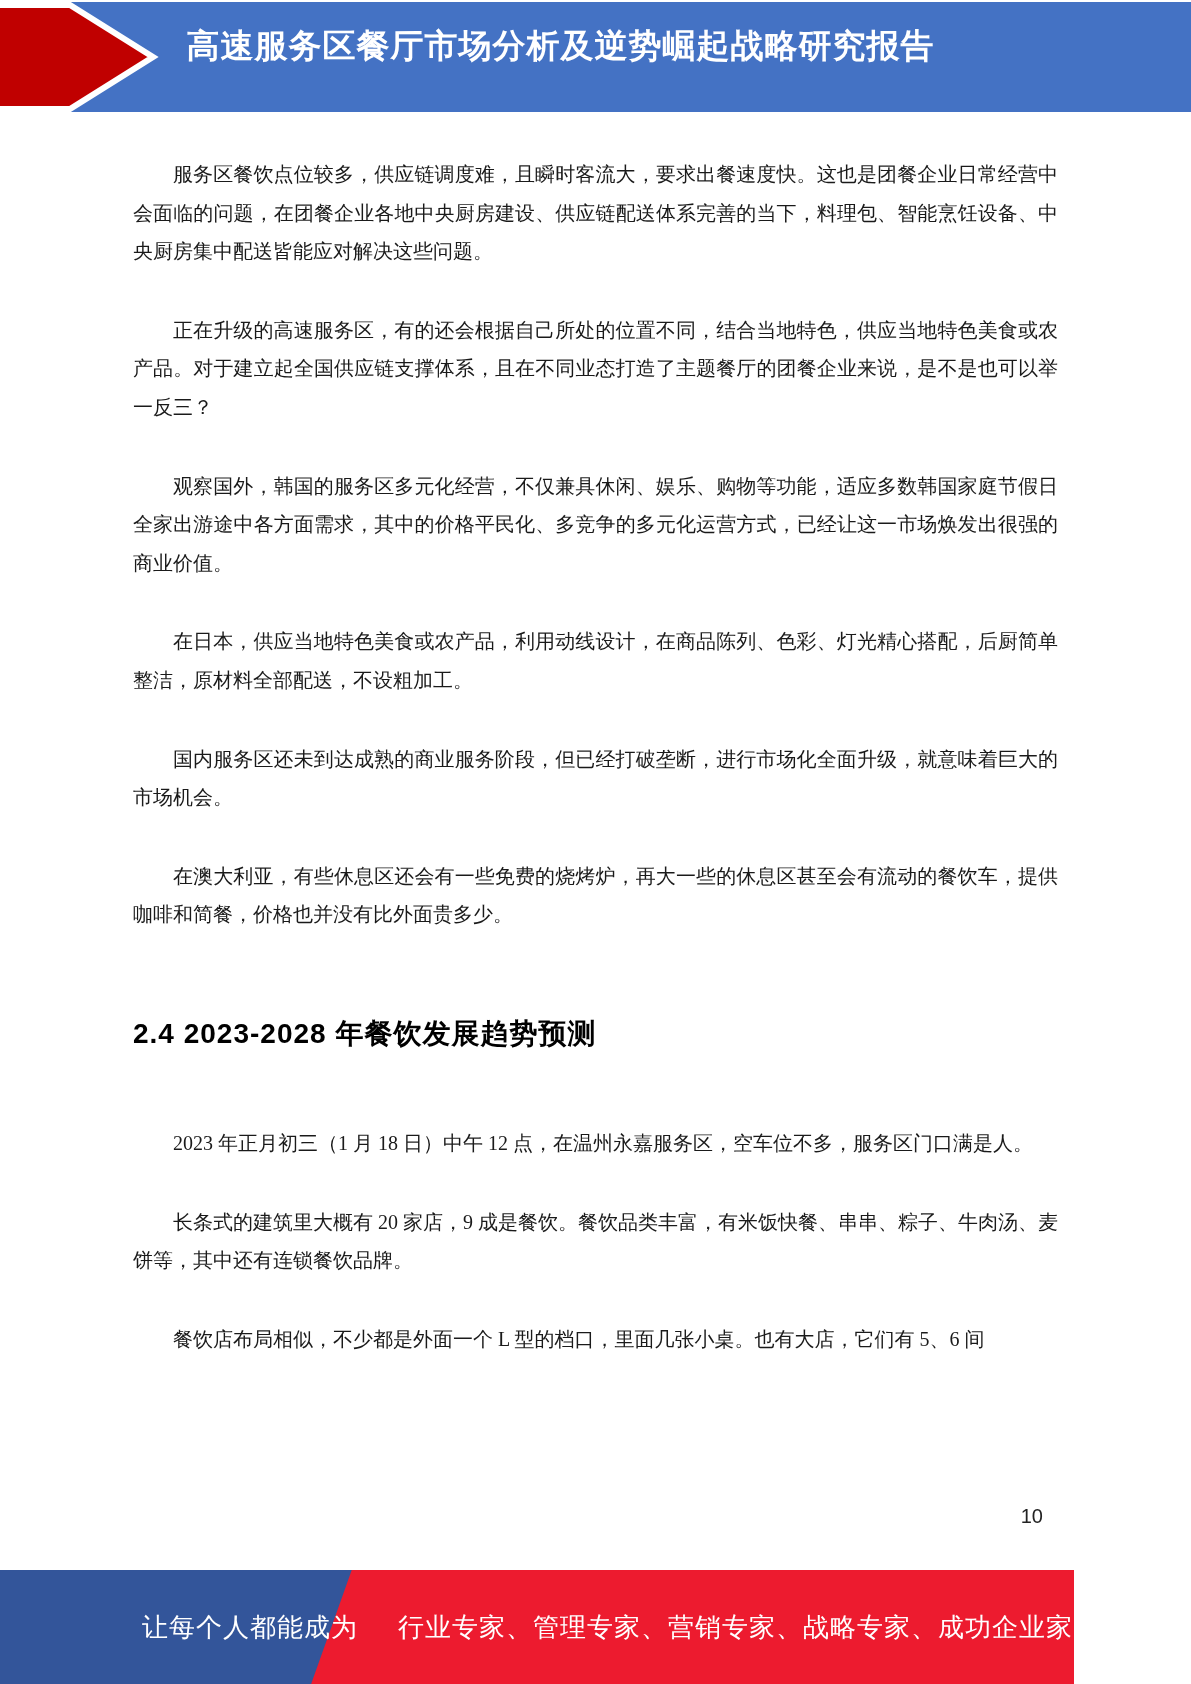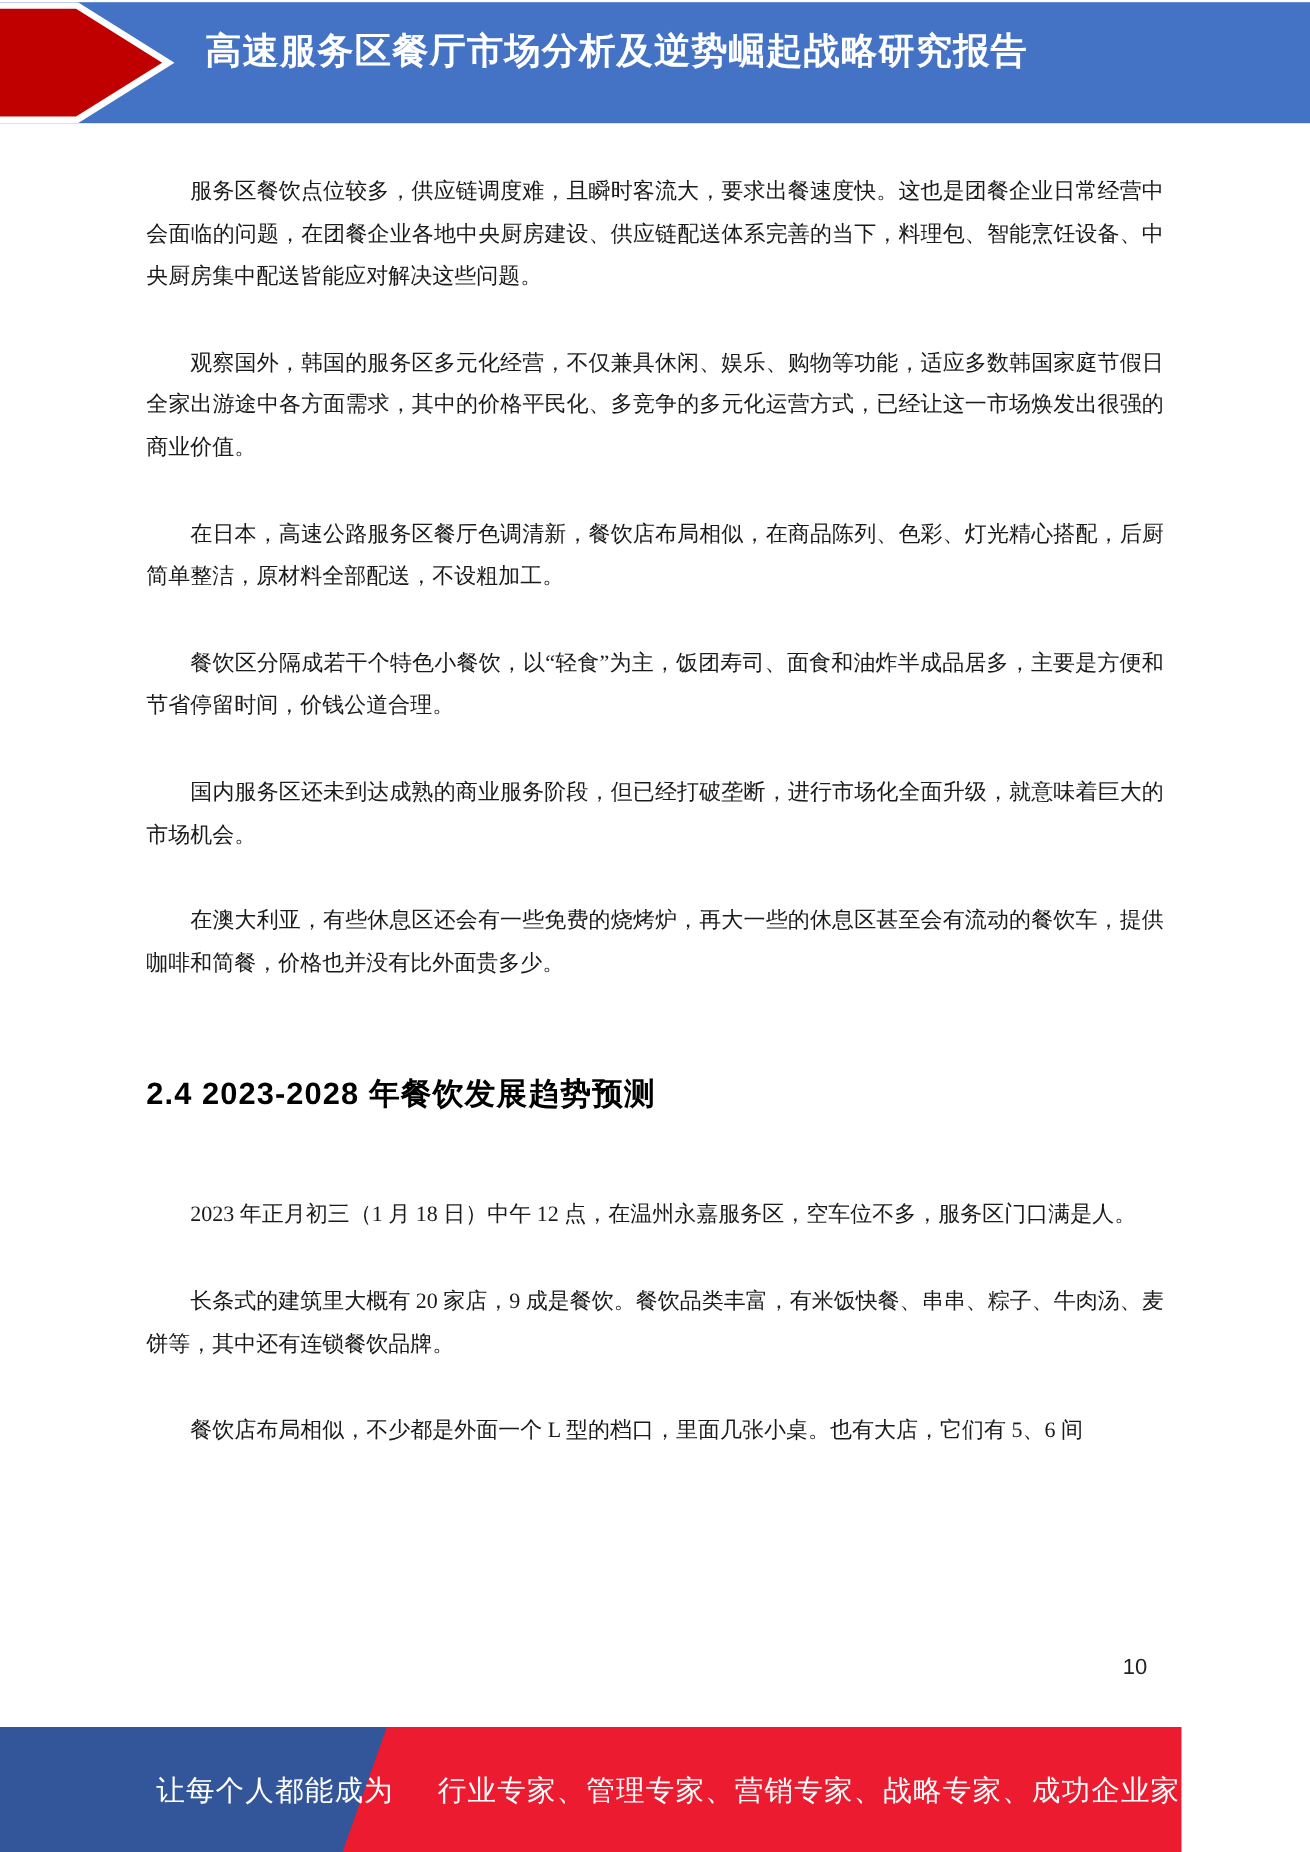--- a/index.html
+++ b/index.html
@@ -62,23 +62,23 @@
 
 <div class="banner">
   <svg class="banner-arrow" viewBox="0 0 165 110" aria-hidden="true">
     <polygon points="-10,3 70,3 153,55 70,107 -10,107" fill="#c00000" stroke="#ffffff" stroke-width="6" stroke-linejoin="miter"></polygon>
   </svg>
   <div class="banner-title">高速服务区餐厅市场分析及逆势崛起战略研究报告</div>
 </div>
 
 <div class="content">
   <p>服务区餐饮点位较多，供应链调度难，且瞬时客流大，要求出餐速度快。这也是团餐企业日常经营中会面临的问题，在团餐企业各地中央厨房建设、供应链配送体系完善的当下，料理包、智能烹饪设备、中央厨房集中配送皆能应对解决这些问题。</p>
+  <p>正在升级的高速服务区，有的还会根据自己所处的位置不同，结合当地特色，供应当地特色美食或农产品。对于建立起全国供应链支撑体系，且在不同业态打造了主题餐厅的团餐企业来说，是不是也可以举一反三？</p>
   <p>观察国外，韩国的服务区多元化经营，不仅兼具休闲、娱乐、购物等功能，适应多数韩国家庭节假日全家出游途中各方面需求，其中的价格平民化、多竞争的多元化运营方式，已经让这一市场焕发出很强的商业价值。</p>
-  <p>在日本，高速公路服务区餐厅色调清新，餐饮店布局相似，在商品陈列、色彩、灯光精心搭配，后厨简单整洁，原材料全部配送，不设粗加工。</p>
-  <p>餐饮区分隔成若干个特色小餐饮，以“轻食”为主，饭团寿司、面食和油炸半成品居多，主要是方便和节省停留时间，价钱公道合理。</p>
+  <p>在日本，供应当地特色美食或农产品，利用动线设计，在商品陈列、色彩、灯光精心搭配，后厨简单整洁，原材料全部配送，不设粗加工。</p>
   <p>国内服务区还未到达成熟的商业服务阶段，但已经打破垄断，进行市场化全面升级，就意味着巨大的市场机会。</p>
   <p>在澳大利亚，有些休息区还会有一些免费的烧烤炉，再大一些的休息区甚至会有流动的餐饮车，提供咖啡和简餐，价格也并没有比外面贵多少。</p>
   <h2>2.4 2023-2028 年餐饮发展趋势预测</h2>
   <p>2023 年正月初三（1 月 18 日）中午 12 点，在温州永嘉服务区，空车位不多，服务区门口满是人。</p>
   <p>长条式的建筑里大概有 20 家店，9 成是餐饮。餐饮品类丰富，有米饭快餐、串串、粽子、牛肉汤、麦饼等，其中还有连锁餐饮品牌。</p>
   <p>餐饮店布局相似，不少都是外面一个 L 型的档口，里面几张小桌。也有大店，它们有 5、6 间</p>
 </div>
 
 <div class="page-number">10</div>
 

